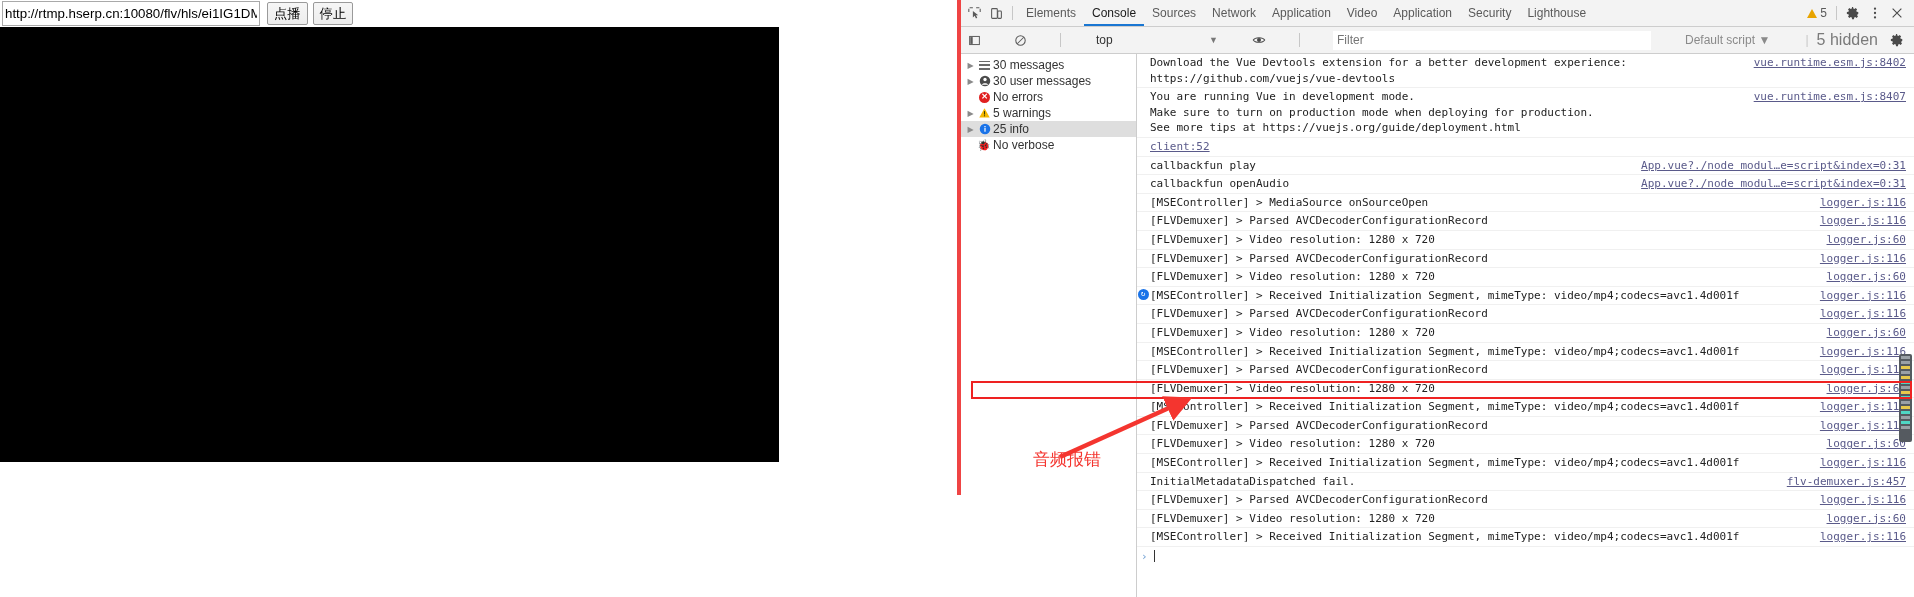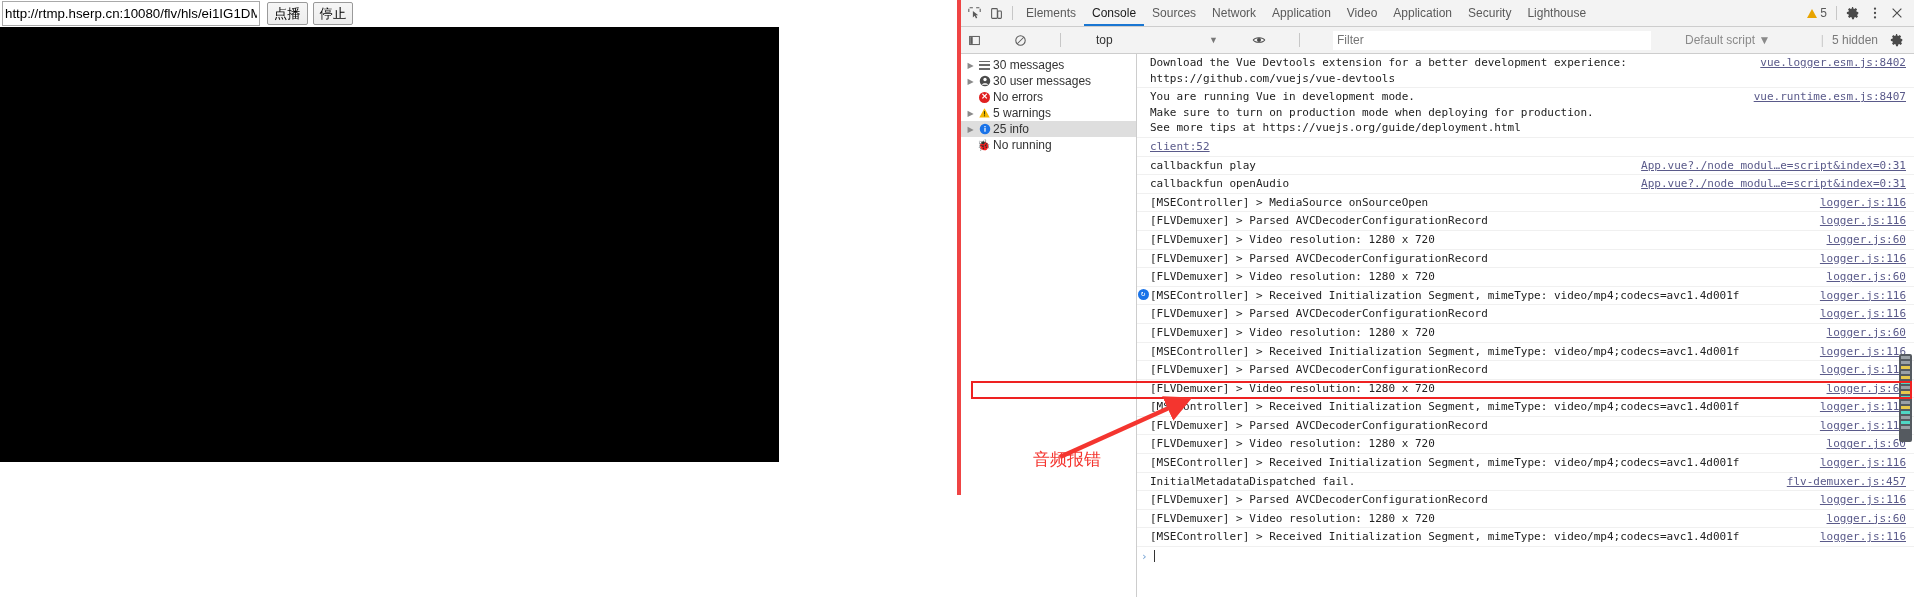--- a/index.html
+++ b/index.html
@@ -152,21 +152,21 @@
     font-size: 12px;
     color: #8a8a8a;
     cursor: pointer;
   }
   .fb-right {
     margin-left: auto;
     display: flex; align-items: center;
     padding-right: 6px;
     gap: 8px;
   }
-  .hidden-count { font-size: 12px; color: #7a7a7a; cursor: pointer; }
+  .hidden-count { font-size: 16px; color: #7a7a7a; cursor: pointer; }
 
   .dt-body {
     position: relative;
     display: flex;
     height: 545px;
     background: #fff;
   }
 
   
   .dt-sidebar {
@@ -471,31 +471,31 @@
               <rect x="7.2" y="4" width="1.6" height="1.7" fill="#fff"></rect>
             </svg>
           </span>
           <span>25 info</span>
         </div>
         <div class="side-item">
           <span class="side-arrow"></span>
           <span class="side-ico">
             <span class="ico-bug">🐞</span>
           </span>
-          <span>No running</span>
+          <span>No verbose</span>
         </div>
       </div>
 
       <div class="dt-messages">
 
         <div class="msg">
           <span class="gutter"></span>
           <span class="text">Download the Vue Devtools extension for a better development experience:
 https://github.com/vuejs/vue-devtools</span>
-          <span class="src">vue.logger.esm.js:8402</span>
+          <span class="src">vue.runtime.esm.js:8402</span>
         </div>
 
         <div class="msg">
           <span class="gutter"></span>
           <span class="text">You are running Vue in development mode.
 Make sure to turn on production mode when deploying for production.
 See more tips at https://vuejs.org/guide/deployment.html</span>
           <span class="src">vue.runtime.esm.js:8407</span>
         </div>
 

